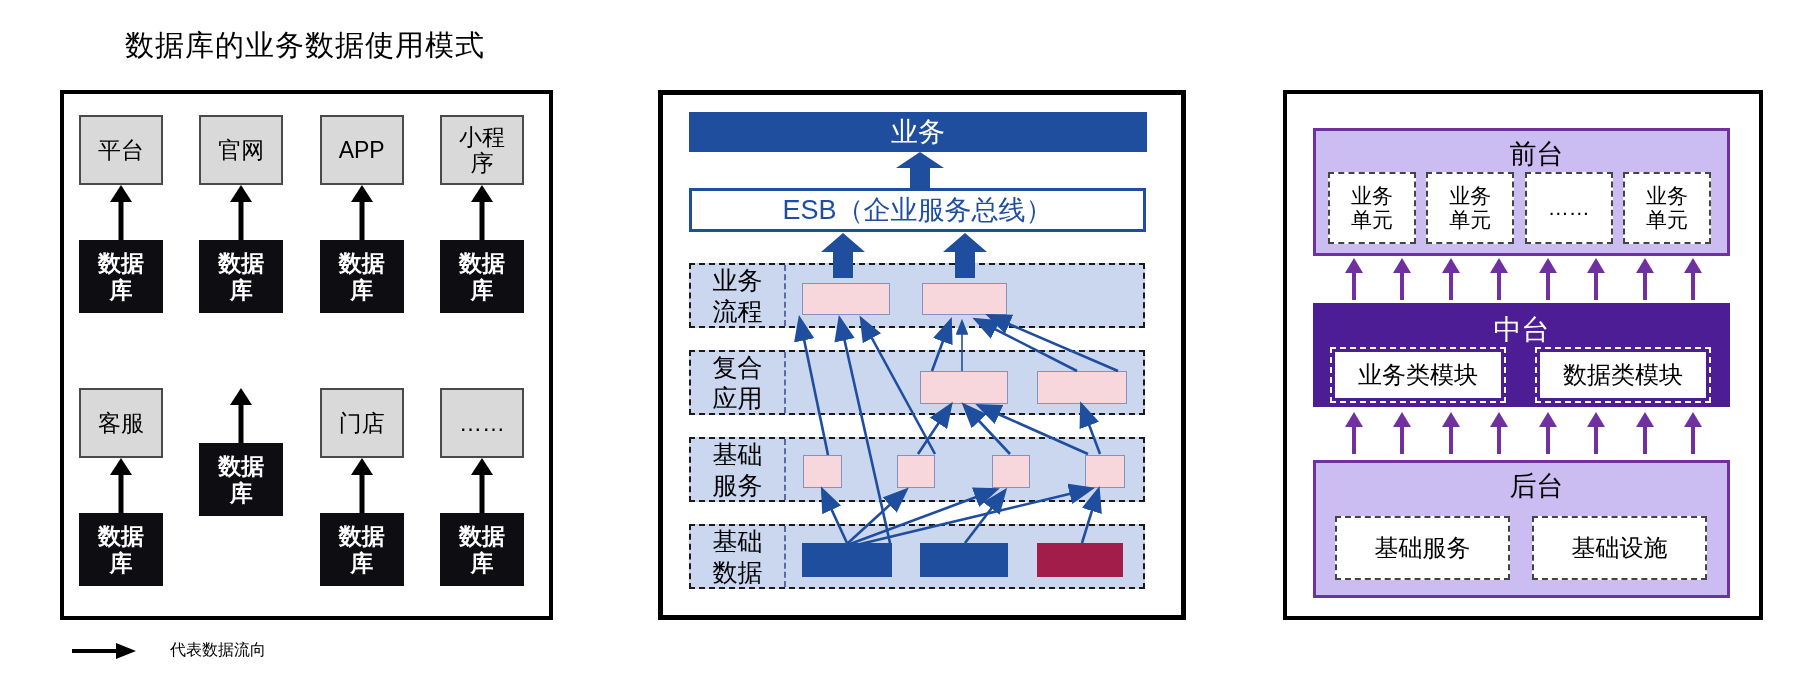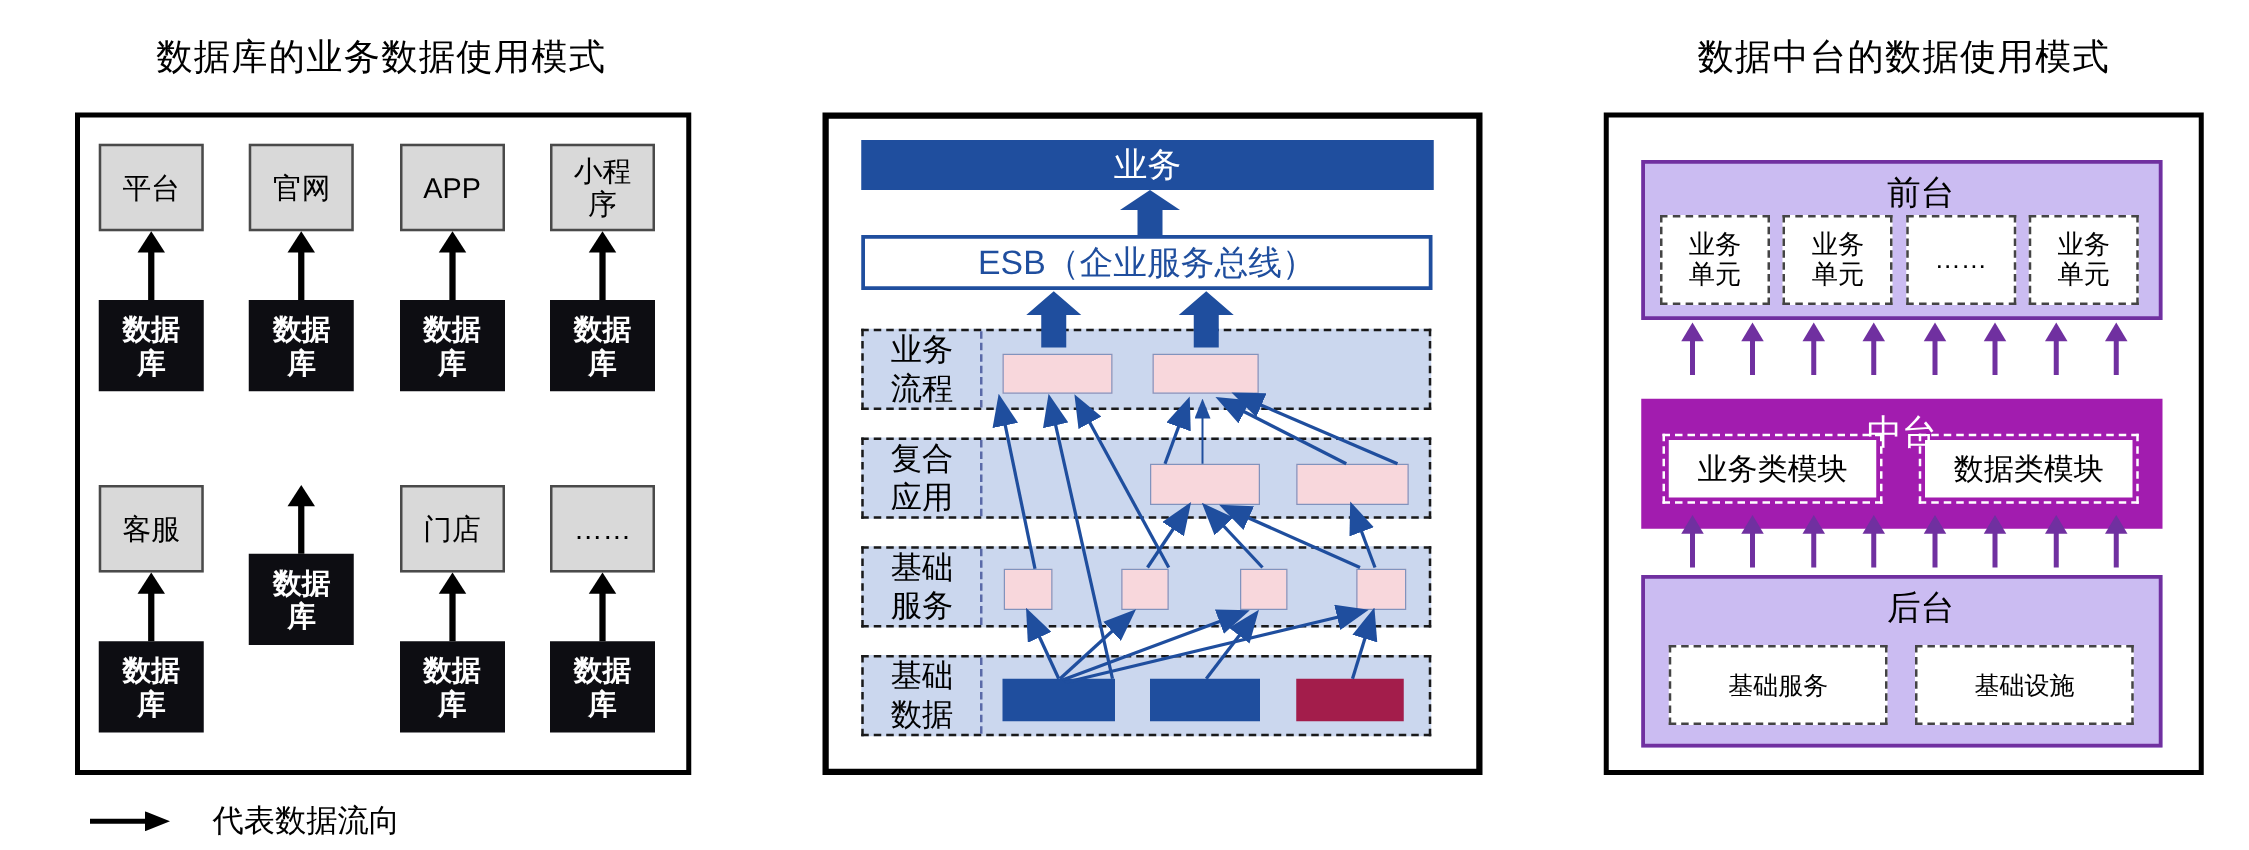--- a/index.html
+++ b/index.html
@@ -26,21 +26,21 @@
          display:flex;align-items:center;justify-content:center;text-align:center;
          font-size:23px;line-height:1.15;white-space:pre-line;}
   .arrow-k{height:55px;width:22px;position:relative;}
   .arrow-k::before{content:'';position:absolute;top:0;left:50%;transform:translateX(-50%);
         border-left:11px solid transparent;border-right:11px solid transparent;border-bottom:17px solid #000;}
   .arrow-k::after{content:'';position:absolute;top:15px;bottom:0;left:50%;transform:translateX(-50%);
         width:5px;background:#000;}
 
   
   .legend{position:absolute;left:72px;top:640px;display:flex;align-items:center;gap:34px;}
-  .legend-text{font-size:25px;}
+  .legend-text{font-size:16px;}
 
   
   .soa-bar{position:absolute;left:689px;top:112px;width:458px;height:40px;background:#1F4E9E;
            color:#fff;font-size:27px;display:flex;align-items:center;justify-content:center;z-index:2;}
   .esb-box{position:absolute;left:689px;top:188px;width:457px;height:44px;box-sizing:border-box;
            background:#fff;border:3px solid #1F4E9E;color:#1F4E9E;font-size:27px;
            display:flex;align-items:center;justify-content:center;z-index:2;}
   .soa-row{position:absolute;left:689px;width:456px;height:65px;box-sizing:border-box;
            background:#CBD7EE;border:2px dashed #1a1a1a;z-index:1;}
   .soa-row .divider{position:absolute;left:93px;top:0;bottom:0;border-left:2px dashed #5a6aa8;}
@@ -48,46 +48,45 @@
            justify-content:center;text-align:center;font-size:25px;line-height:1.22;white-space:pre-line;}
   .pinkbox{position:absolute;background:#F8D7DC;border:1px solid #8193BE;box-sizing:border-box;z-index:2;}
   .datbox{position:absolute;background:#1F4E9E;z-index:2;}
   .datbox.red{background:#A31D4B;}
   #mesh{position:absolute;left:0;top:0;z-index:6;pointer-events:none;}
 
   
   .lav-box{position:absolute;left:1313px;width:417px;box-sizing:border-box;background:#CBBCF2;
            border:3px solid #7030A0;}
   .lav-title{text-align:center;font-size:27px;margin-top:5px;padding-left:30px;}
-  .mid-box{position:absolute;left:1313px;top:303px;width:417px;height:104px;background:#a21caf;margin-top:16px;}
+  .mid-box{position:absolute;left:1313px;top:303px;width:417px;height:104px;background:#4c1d95;}
   .mid-title{text-align:center;font-size:28px;color:#fff;margin-top:8px;}
   .front-units{position:absolute;left:1328px;top:172px;width:383px;display:flex;justify-content:space-between;}
   .unit-box{width:88px;height:72px;box-sizing:border-box;background:#fff;border:2px dashed #444;
             display:flex;align-items:center;justify-content:center;text-align:center;
             font-size:21px;line-height:1.15;white-space:pre-line;}
   .mid-modules{position:absolute;left:1335px;top:352px;width:371px;display:flex;justify-content:space-between;}
   .mid-module{width:166px;height:46px;background:#fff;outline:2px dashed #fff;outline-offset:3px;
               display:flex;align-items:center;justify-content:center;font-size:24px;}
   .back-modules{position:absolute;left:1335px;top:516px;width:372px;display:flex;justify-content:space-between;}
   .back-module{width:175px;height:64px;box-sizing:border-box;background:#fff;border:2px dashed #444;
-              display:flex;align-items:center;justify-content:center;font-size:20px;}
+              display:flex;align-items:center;justify-content:center;font-size:24px;}
   .parrow-row{position:absolute;left:1345px;width:357px;height:42px;display:flex;justify-content:space-between;}
   .p-arrow{width:18px;height:42px;position:relative;}
   .p-arrow::before{content:'';position:absolute;top:0;left:50%;transform:translateX(-50%);
         border-left:9px solid transparent;border-right:9px solid transparent;border-bottom:15px solid #7030A0;}
   .p-arrow::after{content:'';position:absolute;top:13px;bottom:0;left:50%;transform:translateX(-50%);
         width:4px;background:#7030A0;}
 </style>
 </head>
 <body>
 
 <div class="stage">
 
   <div class="diagram-title" style="left:305px">数据库的业务数据使用模式</div>
-  <div class="diagram-title" style="left:1523px">数据中台的数据使用模式</div>
 
   <div class="panel" id="panel-database"></div>
   <div class="col-group" style="top:115px">
       <div class="p1col">
         <div class="appbox">平台</div>
         <div class="arrow-k"></div>
         <div class="dbbox">数据
 库</div>
       </div>
       <div class="p1col">

